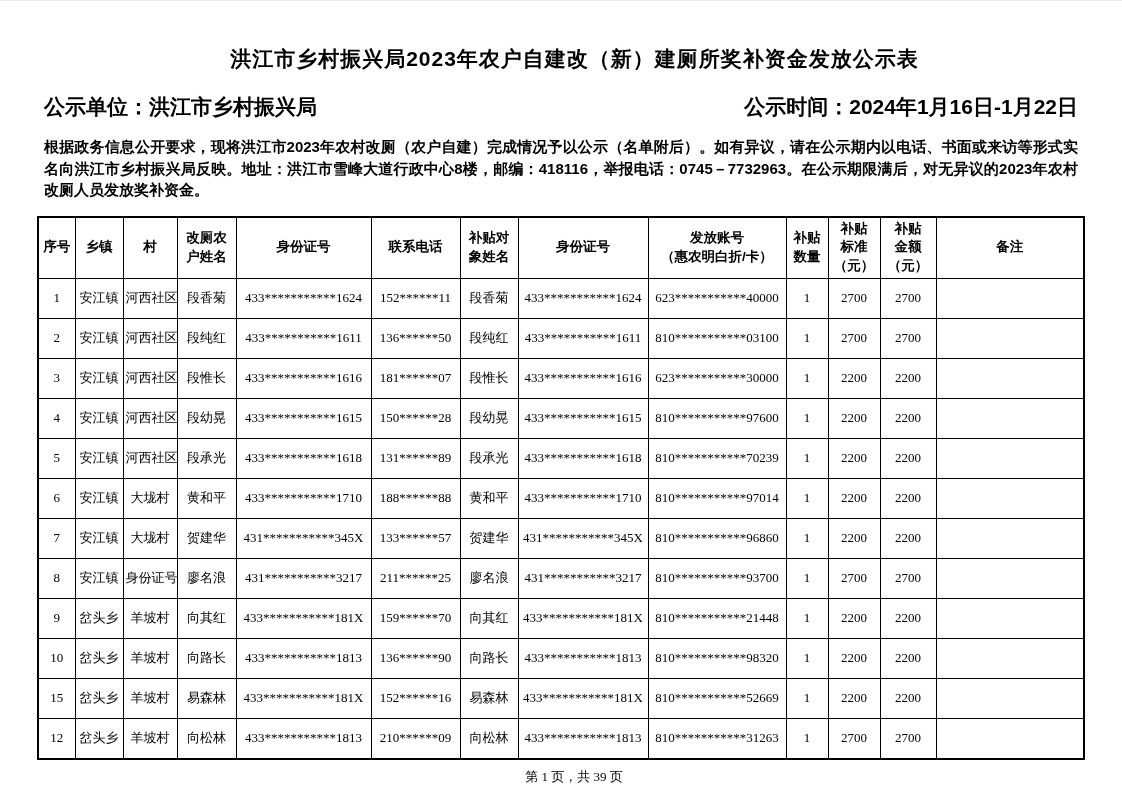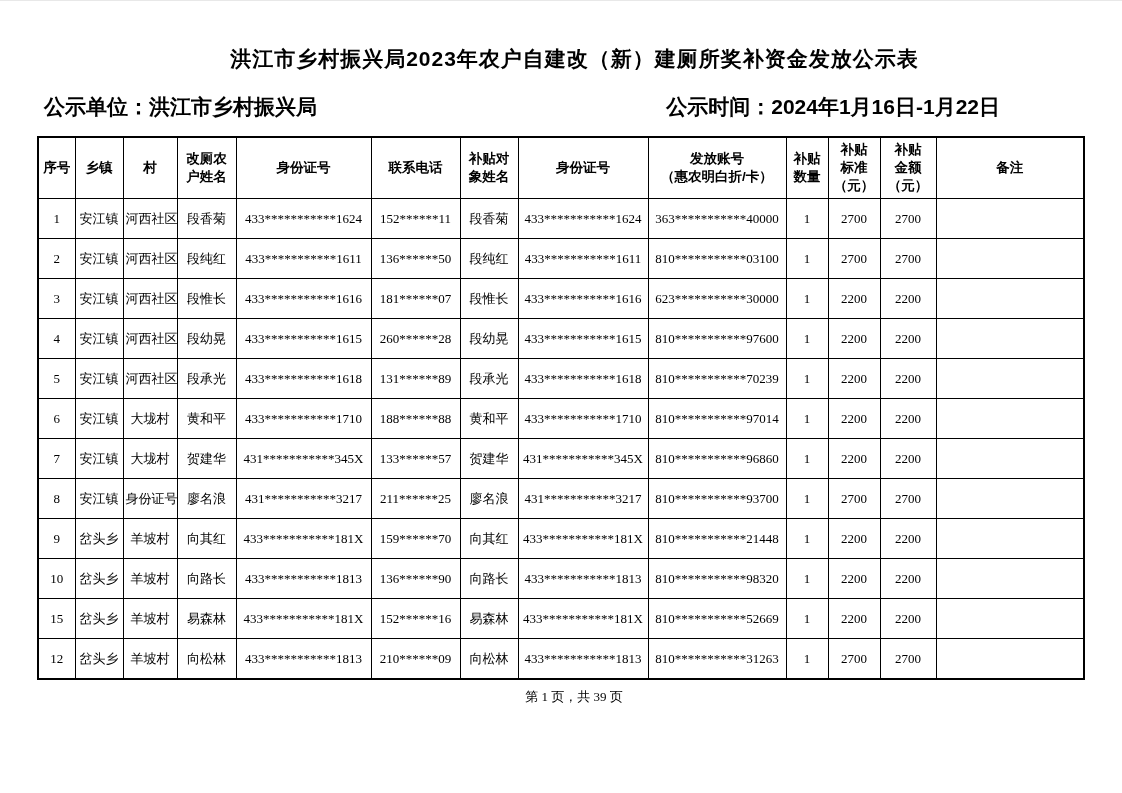--- a/index.html
+++ b/index.html
@@ -2,21 +2,21 @@
 <html><head>
 <meta charset="utf-8">
 <style>
   html,body{margin:0;padding:0;background:#fff;}
   body{width:1122px;height:793px;overflow:hidden;position:relative;
        font-family:"Liberation Sans","DejaVu Sans",sans-serif;color:#000;}
   .page{width:1122px;height:793px;background:#ffffff;position:relative;border-top:1px solid #e8e8e8;}
   .title{margin:0;padding-top:44px;text-align:center;font-size:21px;font-weight:bold;letter-spacing:1px;padding-left:27px;}
   .meta-row{display:flex;justify-content:space-between;margin:20px 44px 0 44px;
             font-size:21px;font-weight:bold;}
-  .meta-right{margin-right:78px;}
+  .meta-right{}
   .notice{margin:15px 44px 0 44px;font-size:15px;font-weight:bold;line-height:21.5px;
           text-align:justify;text-justify:inter-character;}
   table.subsidy{border-collapse:collapse;table-layout:fixed;width:1046px;
                 margin:15px auto 0 auto;border:2px solid #000;}
   table.subsidy th,table.subsidy td{border:1px solid #000;text-align:center;vertical-align:middle;
                 padding:0 2px;overflow:hidden;}
   table.subsidy th{font-size:13.5px;font-weight:bold;white-space:pre-line;line-height:1.35;
                    font-family:"Liberation Sans","DejaVu Sans",sans-serif;height:60px;}
   table.subsidy td{font-size:13px;height:39px;
                    font-family:"Liberation Serif","DejaVu Serif",serif;white-space:nowrap;}
@@ -27,20 +27,21 @@
 <body>
 
 <div class="page">
   <h1 class="title">洪江市乡村振兴局2023年农户自建改（新）建厕所奖补资金发放公示表</h1>
 
   <div class="meta-row">
     <span class="meta-left">公示单位：洪江市乡村振兴局</span>
     <span class="meta-right">公示时间：2024年1月16日-1月22日</span>
   </div>
 
+  <p class="notice">根据政务信息公开要求，现将洪江市2023年农村改厕（农户自建）完成情况予以公示（名单附后）。如有异议，请在公示期内以电话、书面或来访等形式实名向洪江市乡村振兴局反映。地址：洪江市雪峰大道行政中心8楼，邮编：418116，举报电话：0745－7732963。在公示期限满后，对无异议的2023年农村改厕人员发放奖补资金。</p>
 
   <table class="subsidy">
     <colgroup>
       <col style="width:37px">
         <col style="width:48px">
         <col style="width:54px">
       <col style="width:59px">
         <col style="width:135px">
         <col style="width:89px">
       <col style="width:58px">
@@ -79,21 +80,21 @@
     <tbody id="table-body">
         <tr>
           <td>1</td>
           <td>安江镇</td>
           <td>河西社区</td>
           <td>段香菊</td>
           <td>433***********1624</td>
           <td>152******11</td>
           <td>段香菊</td>
           <td>433***********1624</td>
-          <td>363***********40000</td>
+          <td>623***********40000</td>
           <td>1</td>
           <td>2700</td>
           <td>2700</td>
           <td></td>
         </tr>
         <tr>
           <td>2</td>
           <td>安江镇</td>
           <td>河西社区</td>
           <td>段纯红</td>
@@ -121,21 +122,21 @@
           <td>2200</td>
           <td>2200</td>
           <td></td>
         </tr>
         <tr>
           <td>4</td>
           <td>安江镇</td>
           <td>河西社区</td>
           <td>段幼晃</td>
           <td>433***********1615</td>
-          <td>260******28</td>
+          <td>150******28</td>
           <td>段幼晃</td>
           <td>433***********1615</td>
           <td>810***********97600</td>
           <td>1</td>
           <td>2200</td>
           <td>2200</td>
           <td></td>
         </tr>
         <tr>
           <td>5</td>

